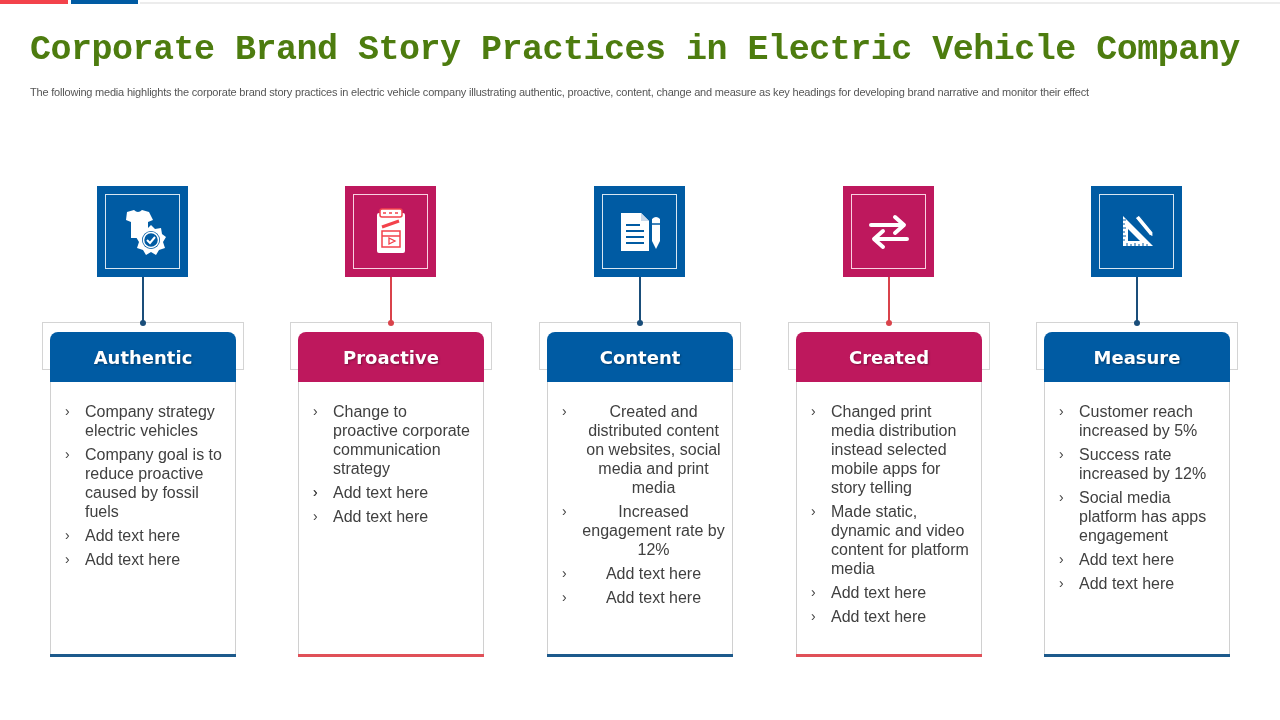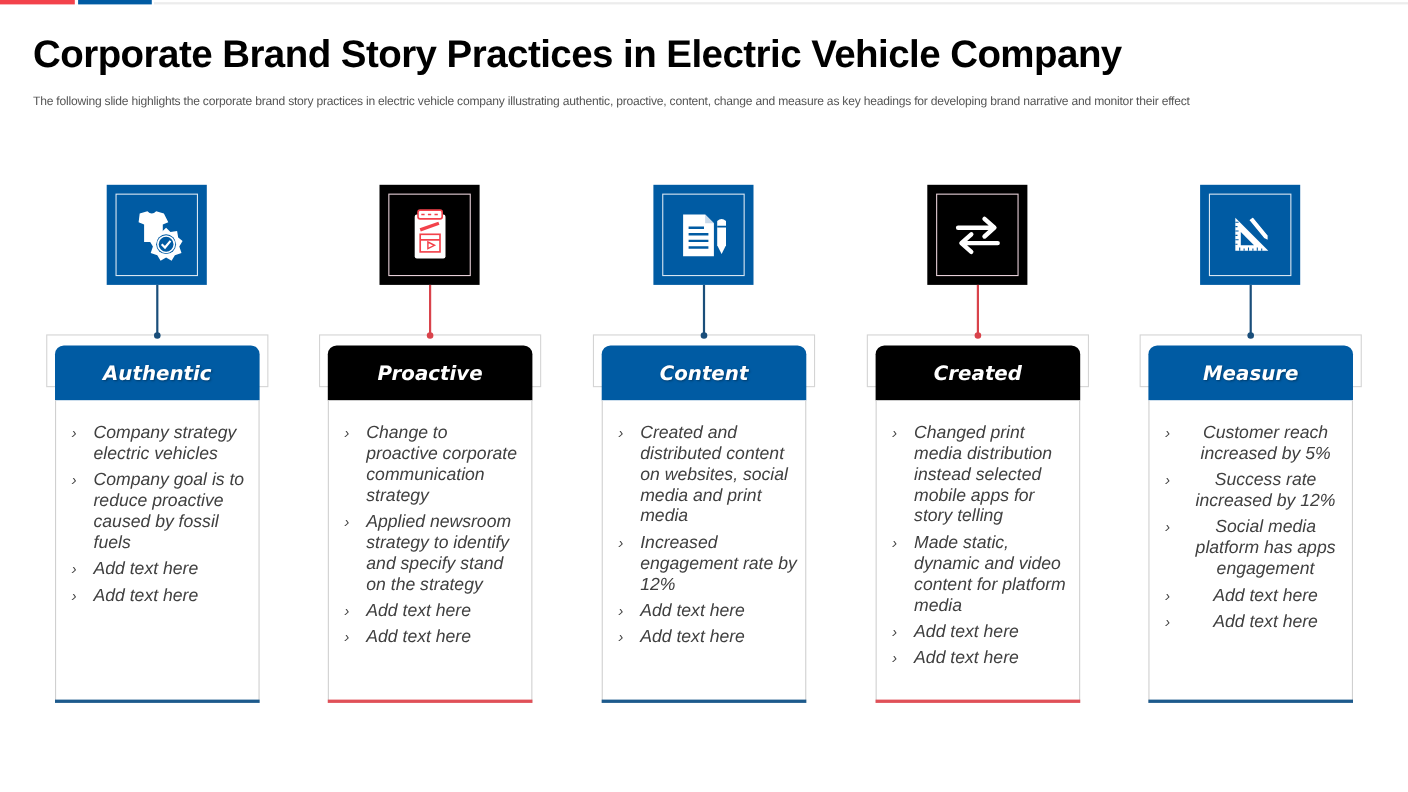--- a/index.html
+++ b/index.html
@@ -3,53 +3,53 @@
 <meta charset="utf-8">
 <style>
   * { box-sizing: border-box; margin: 0; padding: 0; }
   html, body { width: 1280px; height: 720px; background: #ffffff; overflow: hidden; }
   body { position: relative; font-family: "Liberation Sans", sans-serif; color: #333; }
 
   .topbar-red { position: absolute; left: 0; top: 0; width: 68px; height: 4px; background: #F3424B; }
   .topbar-blue { position: absolute; left: 71px; top: 0; width: 67px; height: 4px; background: #005BA3; }
   .topbar-line { position: absolute; left: 140px; top: 2px; right: 0; height: 2px; background: #ececec; }
 
-  .title { position: absolute; left: 30px; top: 30px; font-family: Liberation Sans, sans-serif; font-weight: bold; font-size: 35px; color: #000000; letter-spacing: -0.5px; white-space: nowrap; }
+  .title { position: absolute; left: 30px; top: 30px; font-family: Liberation Mono, monospace; font-weight: bold; font-size: 35px; color: #4d7c0f; letter-spacing: -0.5px; white-space: nowrap; }
   .subtitle { position: absolute; left: 30px; top: 86px; font-size: 11px; color: #555; white-space: nowrap; letter-spacing: -0.2px; }
 
-  .col { position: absolute; top: 168px; width: 202px; height: 480px; font-style: italic; }
+  .col { position: absolute; top: 186px; width: 202px; height: 480px; }
   .icon-box { position: absolute; left: 55px; top: 0; width: 91px; height: 91px; display: flex; align-items: center; justify-content: center; }
   .icon-inner { width: 75px; height: 75px; border: 1px solid rgba(255,255,255,0.85); display: flex; align-items: center; justify-content: center; }
   .connector { position: absolute; left: 100px; top: 91px; width: 1.5px; height: 45px; }
   .dot { position: absolute; left: 98px; top: 134px; width: 6px; height: 6px; border-radius: 50%; }
   .frame { position: absolute; left: 0; top: 136px; width: 202px; height: 48px; border: 1px solid #d4d4d4; border-bottom: 1px solid #d4d4d4; }
   .header { position: absolute; left: 8px; top: 146px; width: 186px; height: 50px; border-radius: 8px 8px 0 0; display: flex; align-items: center; justify-content: center; font-family: "DejaVu Sans", sans-serif; font-weight: bold; font-size: 18px; color: #fff; text-shadow: 1px 1px 2px rgba(0,0,0,0.35); }
   .body { position: absolute; left: 8px; top: 196px; width: 186px; height: 275px; border-left: 1px solid #d0d0d0; border-right: 1px solid #d0d0d0; background: #fff; }
   .bottom-line { position: absolute; left: 8px; top: 468px; width: 186px; height: 3px; }
   .list { list-style: none; position: absolute; left: 12px; top: 20px; width: 165px; }
   .list li { position: relative; padding-left: 22px; font-size: 16px; line-height: 19px; color: #404040; margin-bottom: 5px; }
   .list li .chev { position: absolute; left: 2px; top: 0; font-size: 14px; color: #444; }
 
   .blue .icon-box, .blue .header { background: #005BA3; }
   .blue .connector, .blue .dot { background: #1A4E7A; }
   .blue .bottom-line { background: #1D5A8C; }
-  .red .icon-box, .red .header { background: #000000; }
+  .red .icon-box, .red .header { background: #be185d; }
   .red .connector, .red .dot { background: #D9434B; }
   .red .bottom-line { background: #E05058; }
   .red .icon-inner { border-color: rgba(255,230,240,0.9); }
 </style>
 </head>
 <body>
 
 <div class="topbar-red"></div>
 <div class="topbar-blue"></div>
 <div class="topbar-line"></div>
 
 <h1 class="title">Corporate Brand Story Practices in Electric Vehicle Company</h1>
-<p class="subtitle">The following slide highlights the corporate brand story practices in electric vehicle company illustrating authentic, proactive, content, change and measure as key headings for developing brand narrative and monitor their effect</p>
+<p class="subtitle">The following media highlights the corporate brand story practices in electric vehicle company illustrating authentic, proactive, content, change and measure as key headings for developing brand narrative and monitor their effect</p>
 
 <div class="col blue" style="left:42px;">
   <div class="icon-box">
     <div class="icon-inner">
       <svg width="52" height="52" viewBox="0 0 52 52">
         <path d="M10 6 L17 4 Q21 8 25 4 L32 6 L36 14 L31 16 L31 32 L14 32 L14 16 L9 14 Z" fill="#fff"></path>
         <g transform="translate(34,34)">
           <polygon points="0,-15 4,-11 10,-12 11,-6 15,-3 12,2 14,8 8,10 5,15 0,12 -5,15 -8,10 -14,8 -12,2 -15,-3 -11,-6 -10,-12 -4,-11" fill="#fff"></polygon>
           <circle r="9" fill="#005BA3"></circle>
           <circle r="7.5" fill="none" stroke="#fff" stroke-width="1.5"></circle>
@@ -87,29 +87,29 @@
       </svg>
     </div>
   </div>
   <div class="connector"></div>
   <div class="frame"></div>
   <div class="dot"></div>
   <div class="header">Proactive</div>
   <div class="body">
     <ul class="list">
       <li><span class="chev">›</span><span>Change to proactive corporate communication strategy</span></li>
-      <li><span class="chev">›</span><span>Applied newsroom strategy to identify and specify stand on the strategy</span></li>
+      <li><span class="chev">›</span></li>
       <li><span class="chev">›</span><span>Add text here</span></li>
       <li><span class="chev">›</span><span>Add text here</span></li>
     </ul>
   </div>
   <div class="bottom-line"></div>
 </div>
 
-<div class="col blue" style="left:539px;">
+<div class="col blue" style="left:539px;text-align:center;">
   <div class="icon-box">
     <div class="icon-inner">
       <svg width="50" height="50" viewBox="0 0 50 50">
         <path d="M6 6 L26 6 L34 14 L34 44 L6 44 Z" fill="#fff"></path>
         <path d="M26 6 L26 14 L34 14" fill="#c9d9ea"></path>
         <path d="M11 18 L25 18 M11 24 L29 24 M11 30 L29 30 M11 36 L29 36" stroke="#005BA3" stroke-width="2.2"></path>
         <path d="M37 12 Q41 8 45 12 L45 34 L41 42 L37 34 Z" fill="#fff"></path>
         <path d="M37 17 L45 17" stroke="#005BA3" stroke-width="1.5"></path>
       </svg>
     </div>
@@ -146,21 +146,21 @@
     <ul class="list">
       <li><span class="chev">›</span><span>Changed print media distribution instead selected mobile apps for story telling</span></li>
       <li><span class="chev">›</span><span>Made static, dynamic and video content for platform media</span></li>
       <li><span class="chev">›</span><span>Add text here</span></li>
       <li><span class="chev">›</span><span>Add text here</span></li>
     </ul>
   </div>
   <div class="bottom-line"></div>
 </div>
 
-<div class="col blue" style="left:1036px;text-align:center;">
+<div class="col blue" style="left:1036px;">
   <div class="icon-box">
     <div class="icon-inner">
       <svg width="44" height="44" viewBox="0 0 44 44">
         <path d="M8 6 L8 36 L38 36 Z" fill="#fff"></path>
         <path d="M13 19 L13 31 L25 31 Z" fill="#005BA3"></path>
         <path d="M8 10 L11 10 M8 14 L10 14 M8 18 L11 18 M8 22 L10 22 M8 26 L11 26 M8 30 L10 30" stroke="#005BA3" stroke-width="1"></path>
         <path d="M12 36 L12 33 M16 36 L16 34 M20 36 L20 33 M24 36 L24 34 M28 36 L28 33 M32 36 L32 34" stroke="#005BA3" stroke-width="1"></path>
         <path d="M20 8 L24 5 L38 22 L38 27 L34 25 Z" fill="#fff" stroke="#005BA3" stroke-width="1.2"></path>
       </svg>
     </div>

